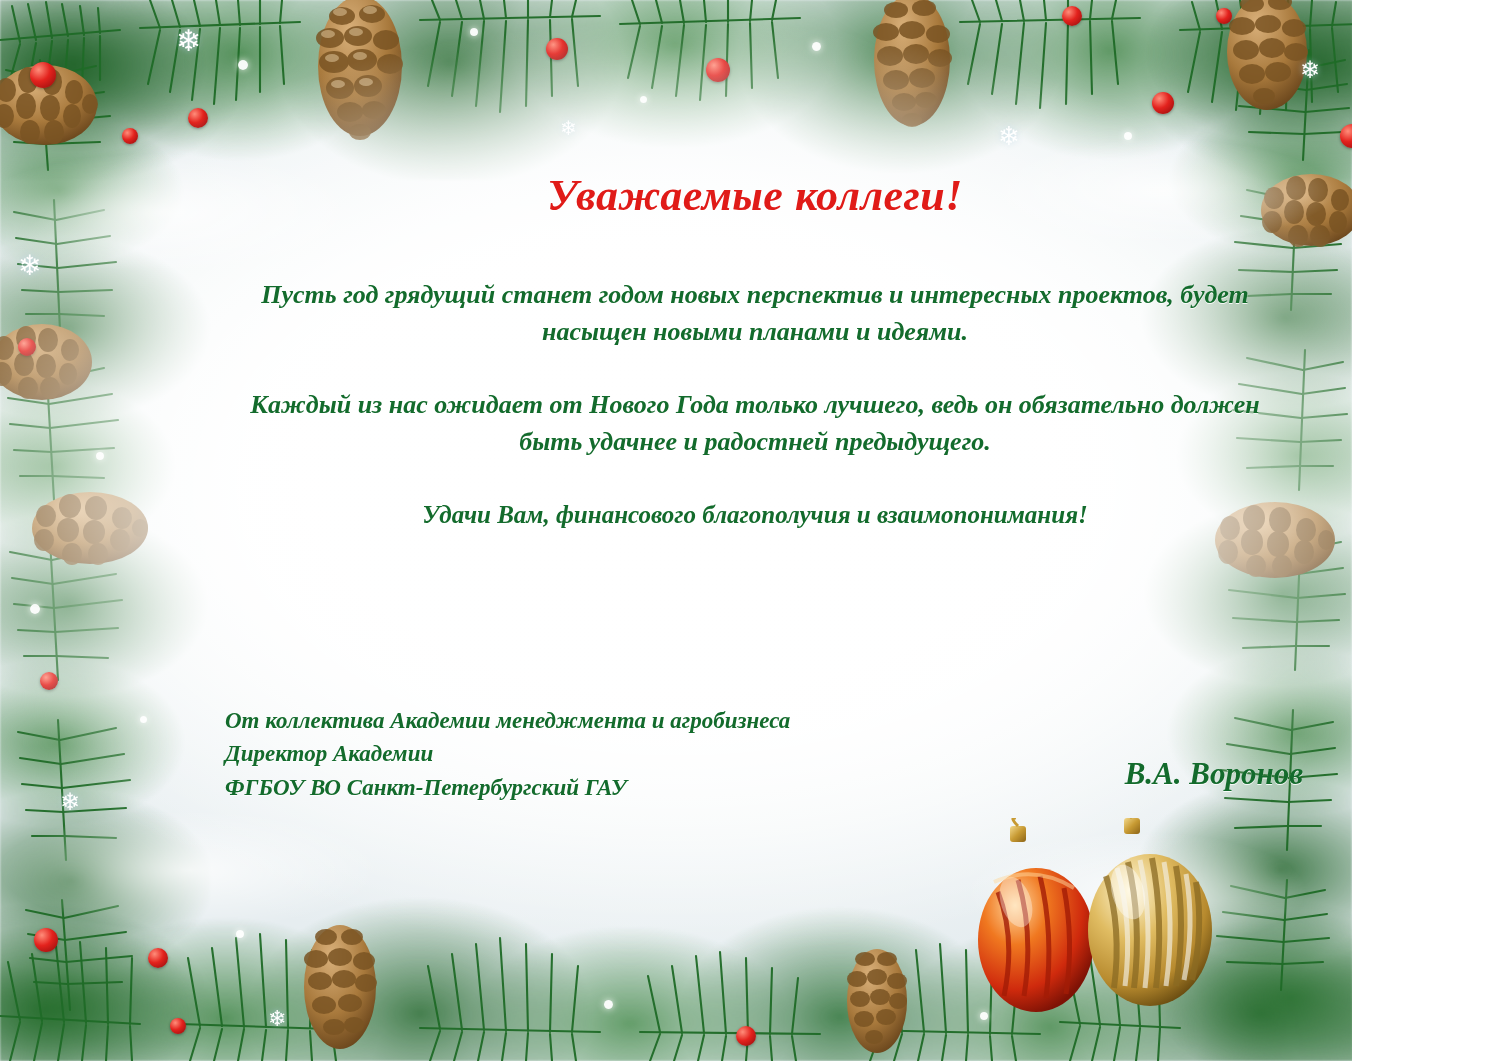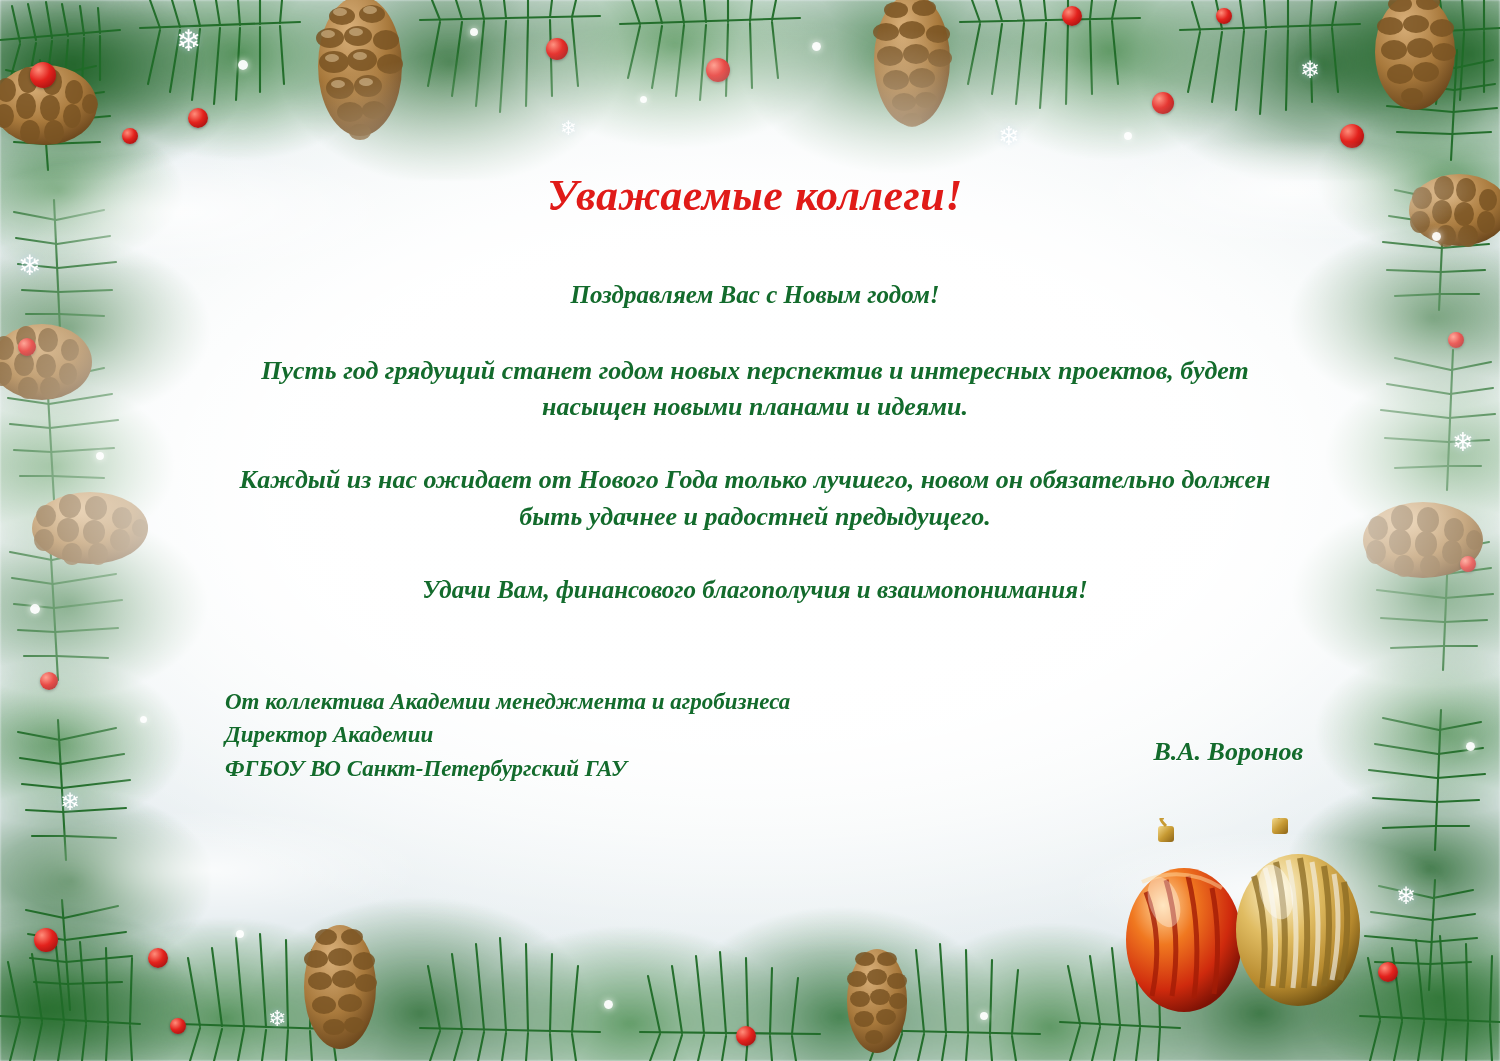--- a/index.html
+++ b/index.html
@@ -2,21 +2,21 @@
 <html lang="ru"><head>
 <meta charset="utf-8">
 <style>
   html, body {
     margin: 0;
     padding: 0;
     background: #ffffff;
   }
   #card {
     position: relative;
-    width: 1500px;
+    width: 1352px;
     height: 1061px;
     overflow: hidden;
     font-family: "Liberation Serif", serif;
     background:
       radial-gradient(ellipse 62% 48% at 50% 44%, #ffffff 0%, #fdfefe 45%, #f2f6f7 72%, #e6edf0 100%),
       linear-gradient(165deg, #eef4f6 0%, #e3ecef 50%, #dfe8ec 100%);
   }
 
   
   .frame {
@@ -121,39 +121,39 @@
   }
   .para.p1 { font-size: 25px; margin-bottom: 40px; }
   .para.p2 { width: 1000px; margin-left: auto; margin-right: auto; text-align: center; }
   .para.p3 { width: 1060px; margin-left: auto; margin-right: auto; }
   .para.p4 { font-size: 25px; width: 1130px; }
   .para.p5 { font-size: 25px; margin-bottom: 16px; }
 
   .signature-block {
     position: absolute;
     left: 225px;
-    top: 685px;
+    top: 704px;
     width: 1100px;
     color: #136b2c;
   }
   .sig-left {
     font-weight: bold;
     font-style: italic;
     font-size: 23px;
     line-height: 1.45;
     text-align: left;
     text-shadow: 0 1px 0 rgba(255,255,255,.85);
   }
   .sig-name {
     position: absolute;
     right: 22px;
     top: 52px;
     font-weight: bold;
     font-style: italic;
-    font-size: 26px;
+    font-size: 31px;
     text-shadow: 0 1px 0 rgba(255,255,255,.85);
   }
 
   
   .ornaments { position: absolute; right: 108px; bottom: 28px; width: 270px; height: 215px; }
 
   
   .cone { position: absolute; }
 
   
@@ -810,23 +810,22 @@
   <div class="dot" style="left:140px; top:716px; width:7px;  height:7px;"></div>
   <div class="dot" style="left:236px; top:930px; width:8px;  height:8px;"></div>
   <div class="dot" style="left:604px; top:1000px;width:9px;  height:9px;"></div>
   <div class="dot" style="left:980px; top:1012px;width:8px;  height:8px;"></div>
   <div class="dot" style="left:1466px;top:742px; width:9px;  height:9px;"></div>
 
   <div class="snowhaze"></div>
 
   <div class="content">
     <h1 class="title">Уважаемые коллеги!</h1>
-    <p class="para p1">Поздравляем Вас с Новым годом!</p>
     <p class="para p2">Пусть год грядущий станет годом новых перспектив и интересных проектов, будет насыщен новыми планами и идеями.</p>
-    <p class="para p3">Каждый из нас ожидает от Нового Года только лучшего, новом он обязательно должен быть удачнее и радостней предыдущего.</p>
+    <p class="para p3">Каждый из нас ожидает от Нового Года только лучшего, ведь он обязательно должен быть удачнее и радостней предыдущего.</p>
     <p class="para p5">Удачи Вам, финансового благополучия и взаимопонимания!</p>
   </div>
 
   <div class="signature-block">
     <div class="sig-left">
       <div>От коллектива Академии менеджмента и агробизнеса</div>
       <div>Директор Академии</div>
       <div>ФГБОУ ВО Санкт-Петербургский ГАУ</div>
     </div>
     <div class="sig-name">В.А. Воронов</div>

